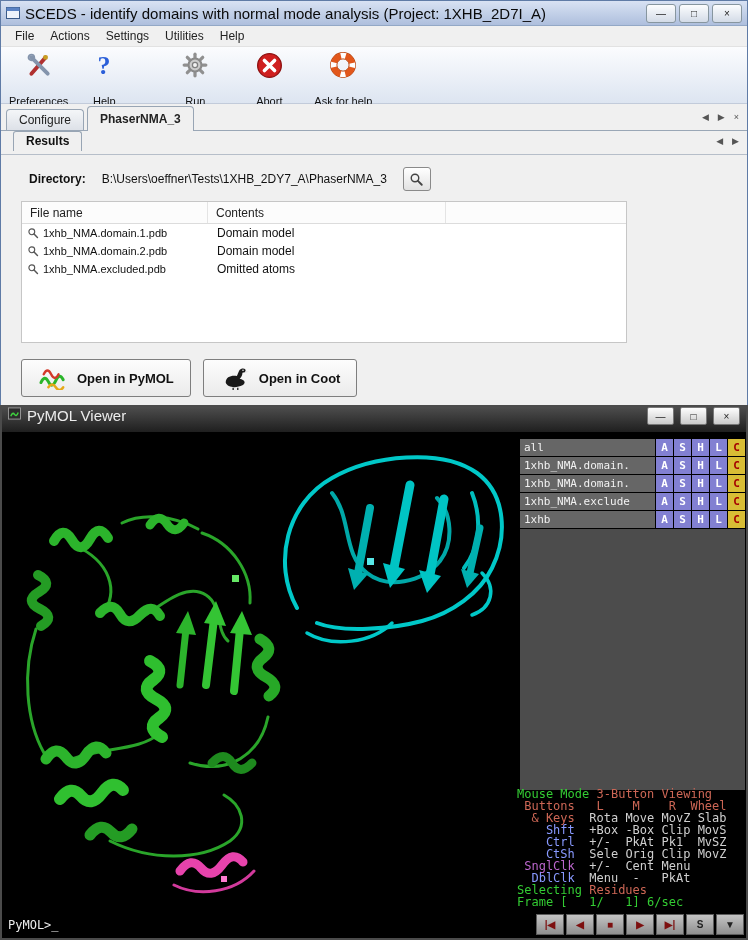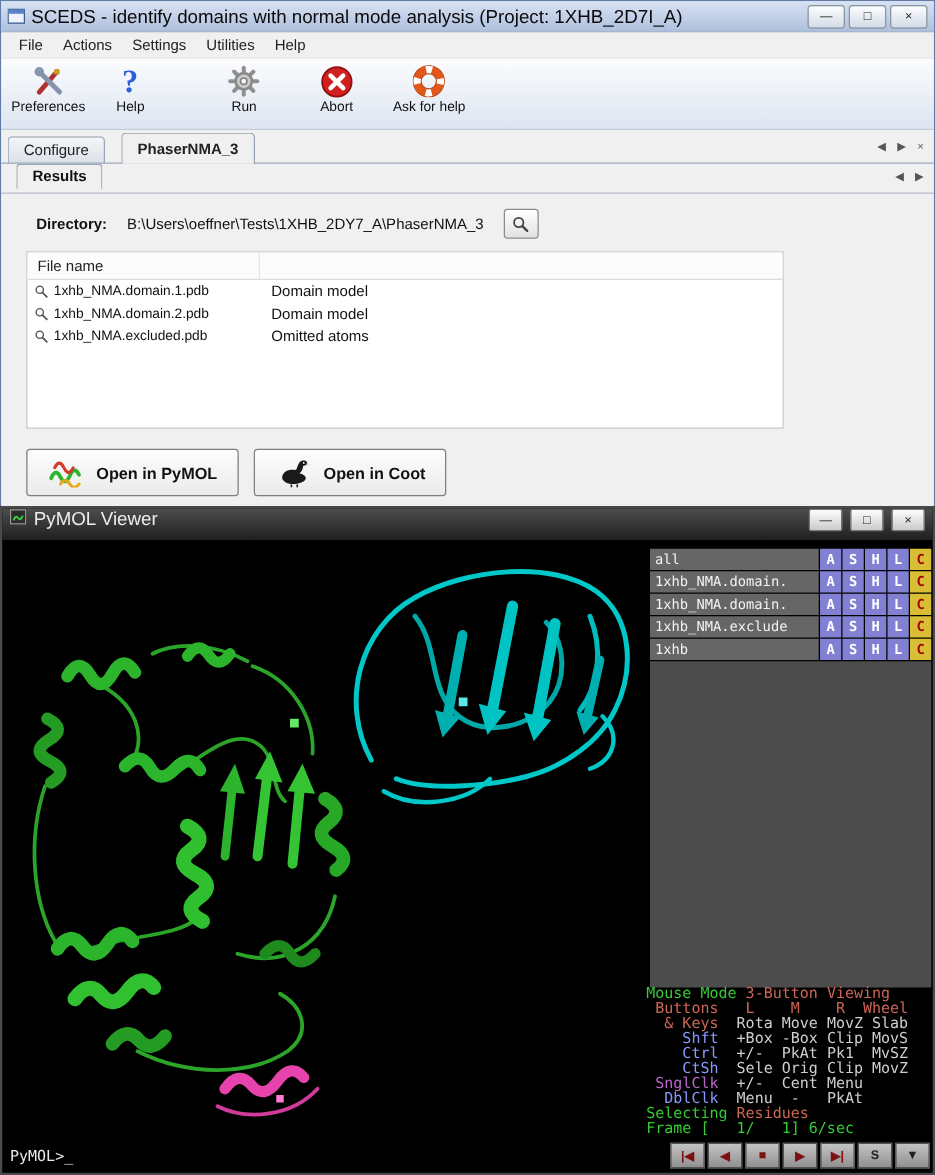--- a/index.html
+++ b/index.html
@@ -17,26 +17,26 @@
   .winbtn{width:30px;height:19px;border:1px solid #87969f;border-radius:3px;
           background:linear-gradient(#fcfdfe,#d3dbe7);display:flex;align-items:center;
           justify-content:center;font-size:10px;color:#222;cursor:default}
   .menubar{height:21px;background:#f0f0f0;border-bottom:1px solid #e2e2e2;display:flex;align-items:center;padding-left:6px}
   .menu-item{font-size:12px;color:#222;padding:2px 8px}
   .toolbar{height:57px;background:linear-gradient(#fbfcfe,#dde5f1);border-bottom:1px solid #c2cbda;
            display:flex;align-items:flex-start;padding:4px 8px 0}
   .tool{display:flex;flex-direction:column;align-items:center;margin-right:16px;min-width:58px}
   .tool:nth-child(2){min-width:40px;margin-right:42px}
   .tool-icon{width:28px;height:28px;display:flex;align-items:center;justify-content:center}
-  .tool-label{font-size:11px;color:#111;margin-top:1px;white-space:nowrap}
+  .tool-label{font-size:11px;color:#111;margin-top:16px;white-space:nowrap}
 
   .tabrow{height:27px;display:flex;align-items:flex-end;padding-left:5px;background:#f0f0f0;position:relative}
   .tabrow::after{content:"";position:absolute;left:0;right:0;bottom:0;border-bottom:1px solid #9aa7b6;z-index:1}
   .tab{height:22px;padding:3px 12px 0;font-size:12px;border:1px solid #98a5b4;border-bottom:none;
-       border-radius:4px 4px 0 0;background:linear-gradient(#f4f6f8,#dce0e7);margin-right:13px;color:#222;position:relative;z-index:0}
+       border-radius:4px 4px 0 0;background:linear-gradient(#f4f6f8,#dce0e7);margin-right:3px;color:#222;position:relative;z-index:0}
   .tab.active{background:#f0f0f0;font-weight:bold;height:25px;padding-top:5px;z-index:2}
   .tab-nav{position:absolute;right:8px;top:8px;display:flex;gap:9px;font-size:9px;color:#555;z-index:3}
   .itabrow{height:24px;display:flex;align-items:flex-start;padding-left:12px;background:#f0f0f0;position:relative}
   .itabrow::after{content:"";position:absolute;left:0;right:0;bottom:0;border-bottom:1px solid #b6bec9;z-index:1}
   .itab{height:20px;padding:2px 12px 0;font-size:12px;border:1px solid #98a5b4;border-bottom:none;
         border-radius:3px 3px 0 0;background:#f0f0f0;font-weight:bold;color:#111;position:relative;z-index:2}
 
   .content{position:relative;height:249px;background:#f0f0f0}
   .dir-row{position:absolute;left:28px;top:12px;display:flex;align-items:center}
   .dir-label{font-weight:bold;font-size:12px;margin-right:16px;color:#111}
@@ -199,20 +199,21 @@
       <span class="dir-btn">
         <svg viewBox="0 0 16 16" width="15" height="15">
             <circle cx="6.4" cy="6.4" r="4" fill="none" stroke="#444" stroke-width="1.5"></circle>
             <line x1="9.5" y1="9.5" x2="13.6" y2="13.6" stroke="#444" stroke-width="2" stroke-linecap="round"></line>
           </svg>
       </span>
     </div>
     <div class="ftable">
       <div class="thead">
         <span class="th c1">File name</span>
+        <span class="th c2">Contents</span>
       </div>
       <div id="table-body">
           <div class="trow">
             <span class="tcell c1">
               <span class="row-mag">
                 <svg viewBox="0 0 14 14" width="12" height="12">
                   <circle cx="5.6" cy="5.6" r="3.4" fill="none" stroke="#555" stroke-width="1.3"></circle>
                   <line x1="8.2" y1="8.2" x2="12.2" y2="12.2" stroke="#555" stroke-width="1.7" stroke-linecap="round"></line>
                 </svg>
               </span>

